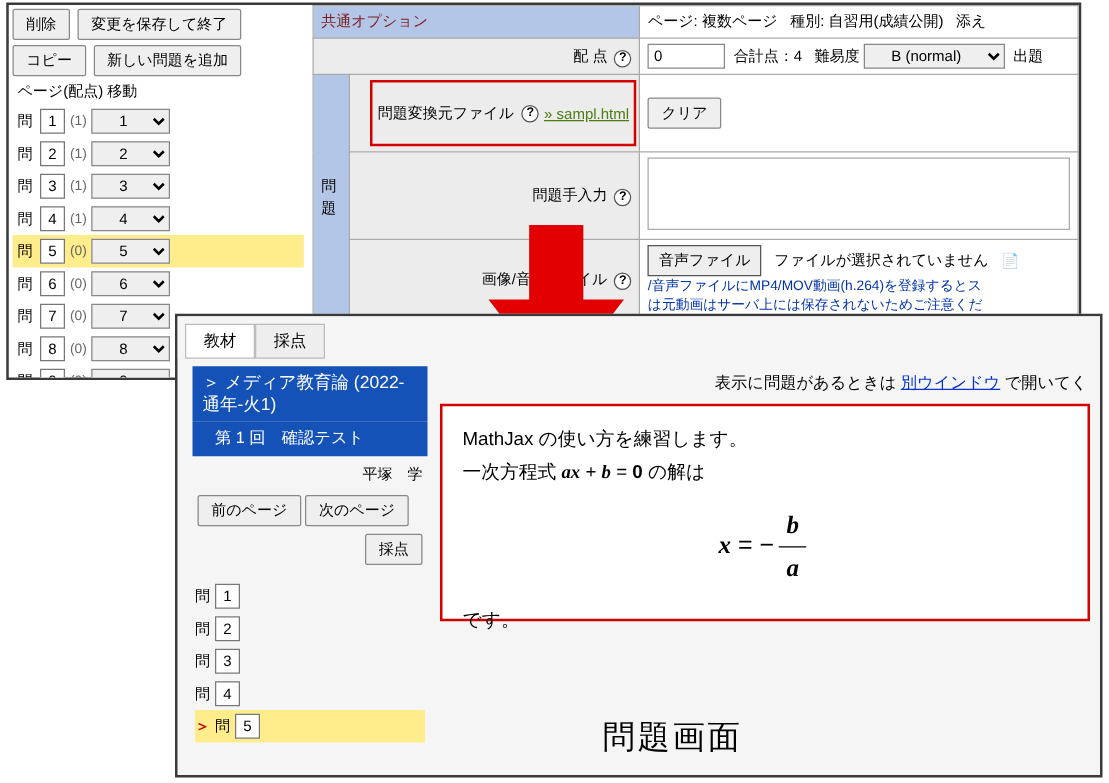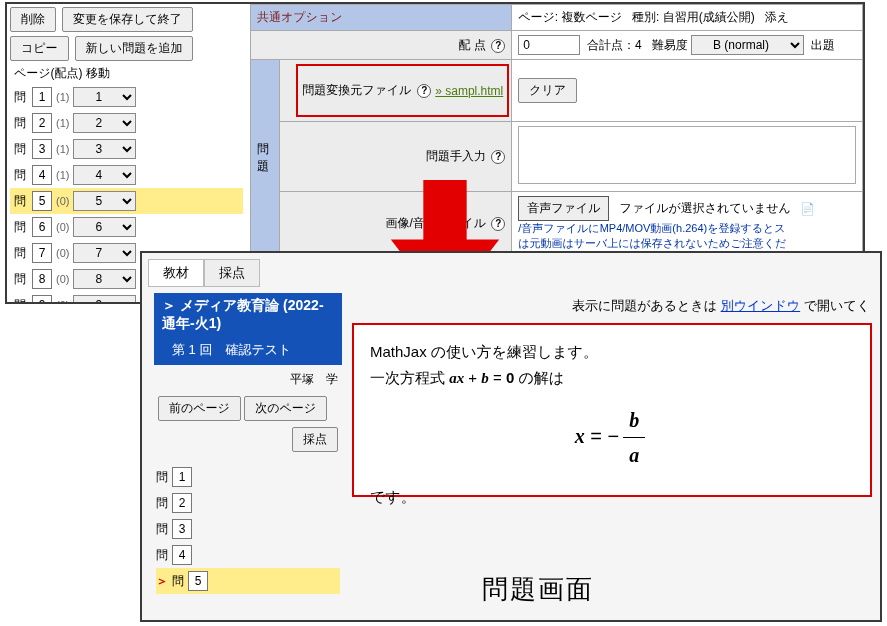--- a/index.html
+++ b/index.html
@@ -171,21 +171,21 @@
     background: #fff;
     font-size: 13px;
   }
   .tab.inactive { background: #eee; }
   .course-blue {
     margin: 4px 6px 0 6px;
     background: #1452b8;
     color: #fff;
     padding: 4px 8px;
     font-size: 14px;
-    font-weight: bold;
+    font-weight: normal;
   }
   .course-sub {
     margin: 0 6px;
     background: #1452b8;
     color: #fff;
     padding: 4px 8px 6px 18px;
     font-size: 13px;
   }
   .topline {
     position: absolute;

